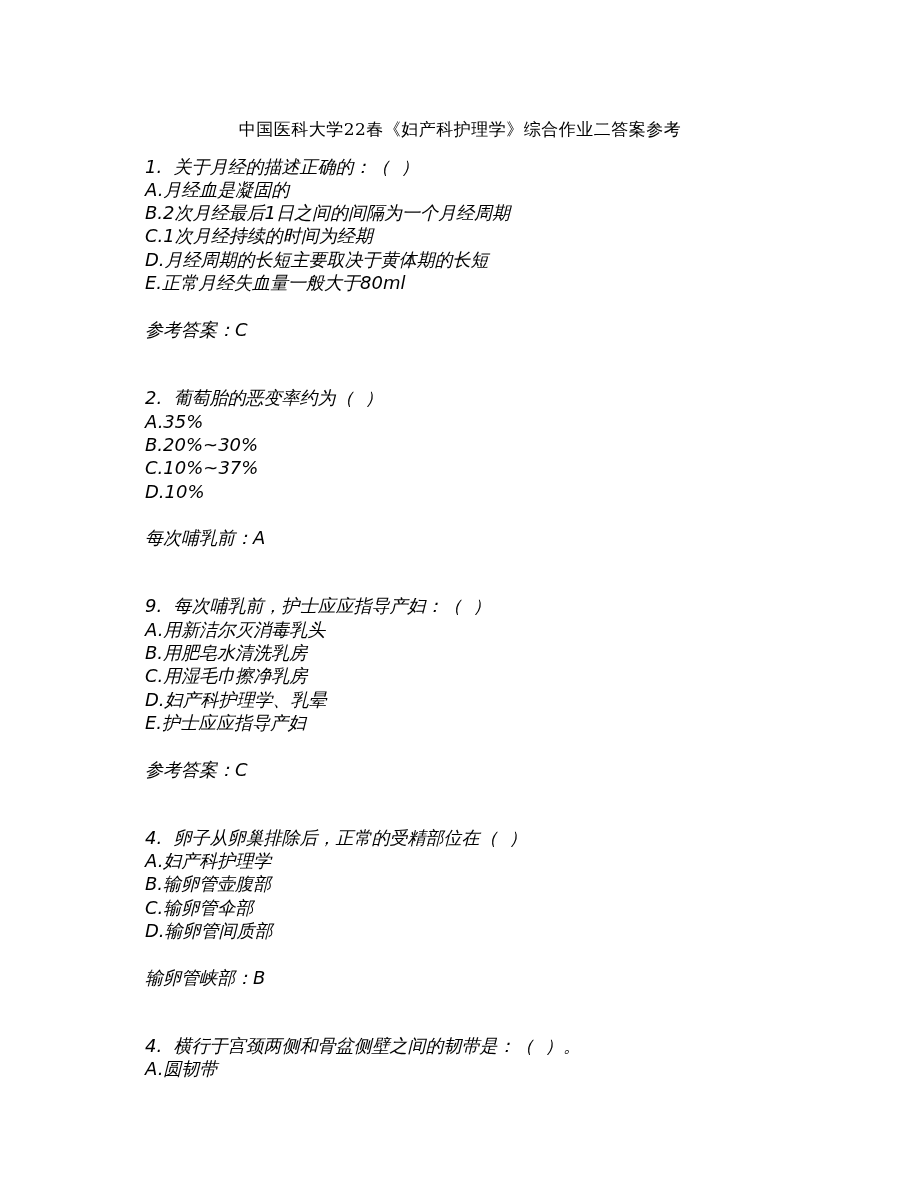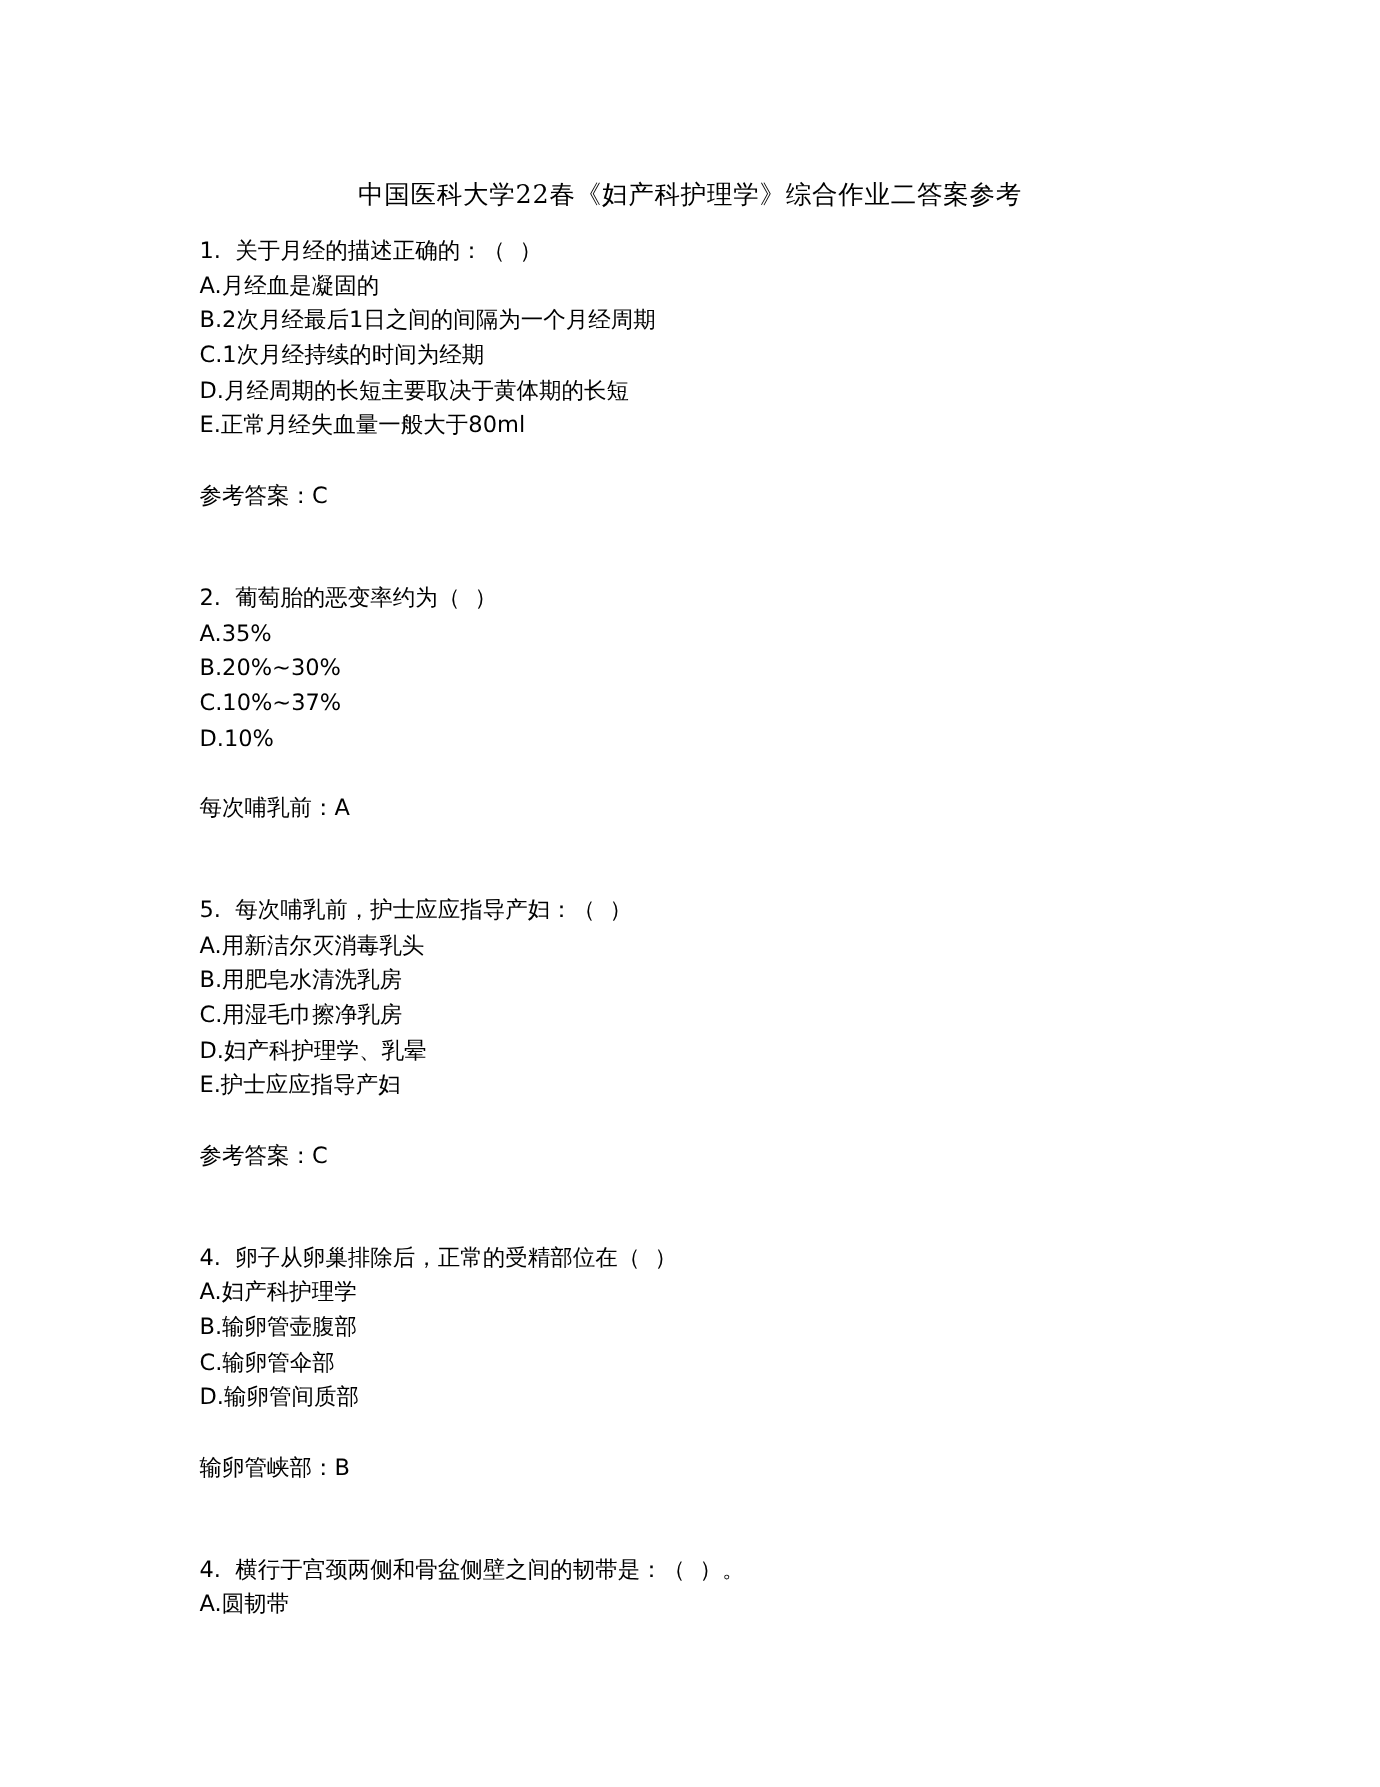--- a/index.html
+++ b/index.html
@@ -1,20 +1,20 @@
 <!DOCTYPE html>
 <html><head>
 <meta charset="utf-8">
 <style>
   html, body { margin: 0; padding: 0; background: #ffffff; }
   body { width: 920px; height: 1191px; position: relative; overflow: hidden;
          font-family: "DejaVu Sans", sans-serif; color: #000; }
   .title { position: absolute; top: 108px; left: 0; width: 920px; text-align: center;
            font-family: "DejaVu Serif", serif; font-size: 17px; letter-spacing: 0.5px; margin-top: 10px; }
-  .line { position: absolute; left: 133px; font-size: 15px; line-height: 20px; white-space: pre; }
+  .line { position: absolute; left: 145px; font-size: 18px; line-height: 20px; white-space: pre; font-style: italic; }
 </style>
 </head>
 <body>
 
 <div class="title">中国医科大学22春《妇产科护理学》综合作业二答案参考</div>
 
 <div class="line" style="top:157px">1.  关于月经的描述正确的：（  ）</div>
 <div class="line" style="top:180px">A.月经血是凝固的</div>
 <div class="line" style="top:203px">B.2次月经最后1日之间的间隔为一个月经周期</div>
 <div class="line" style="top:226px">C.1次月经持续的时间为经期</div>
@@ -22,21 +22,21 @@
 <div class="line" style="top:273px">E.正常月经失血量一般大于80ml</div>
 <div class="line" style="top:320px">参考答案：C</div>
 
 <div class="line" style="top:388px">2.  葡萄胎的恶变率约为（  ）</div>
 <div class="line" style="top:412px">A.35%</div>
 <div class="line" style="top:435px">B.20%~30%</div>
 <div class="line" style="top:458px">C.10%~37%</div>
 <div class="line" style="top:482px">D.10%</div>
 <div class="line" style="top:528px">每次哺乳前：A</div>
 
-<div class="line" style="top:596px">5.  每次哺乳前，护士应应指导产妇：（  ）</div>
+<div class="line" style="top:596px">9.  每次哺乳前，护士应应指导产妇：（  ）</div>
 <div class="line" style="top:620px">A.用新洁尔灭消毒乳头</div>
 <div class="line" style="top:643px">B.用肥皂水清洗乳房</div>
 <div class="line" style="top:666px">C.用湿毛巾擦净乳房</div>
 <div class="line" style="top:690px">D.妇产科护理学、乳晕</div>
 <div class="line" style="top:713px">E.护士应应指导产妇</div>
 <div class="line" style="top:760px">参考答案：C</div>
 
 <div class="line" style="top:828px">4.  卵子从卵巢排除后，正常的受精部位在（  ）</div>
 <div class="line" style="top:851px">A.妇产科护理学</div>
 <div class="line" style="top:874px">B.输卵管壶腹部</div>

